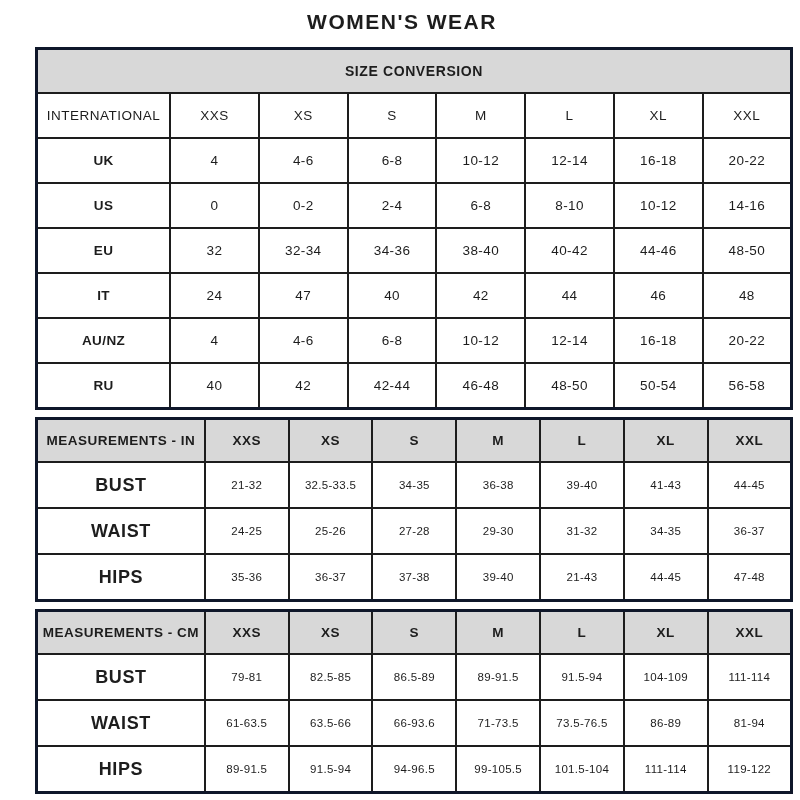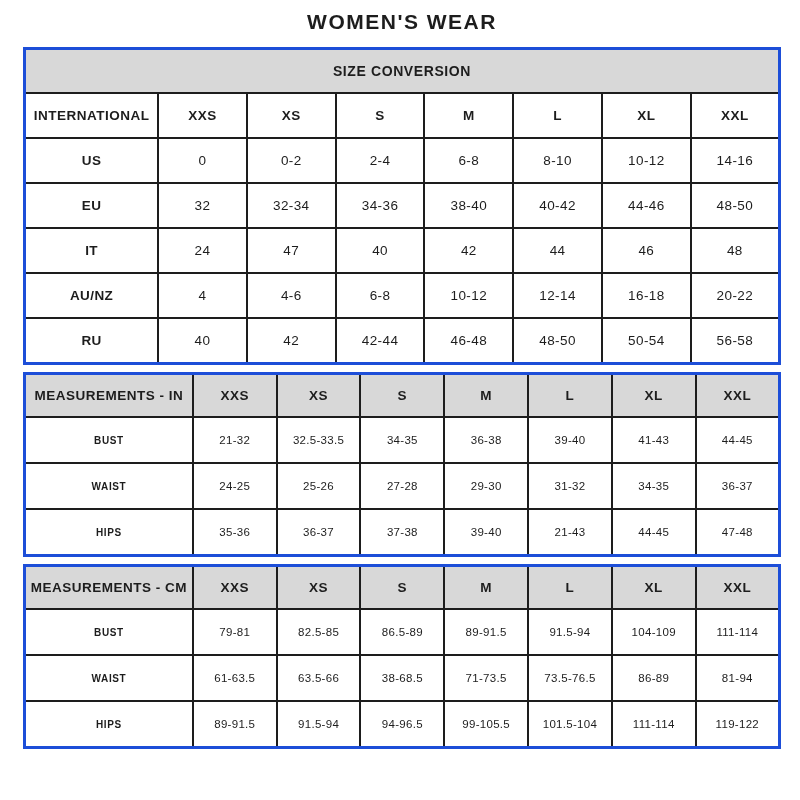--- a/index.html
+++ b/index.html
@@ -19,22 +19,23 @@
     font-size: 21px;
     font-weight: 700;
     letter-spacing: 1.5px;
     margin: 4px 0 13px 0;
   }
 
   table {
     width: 100%;
     border-collapse: collapse;
     table-layout: fixed;
-    border: 3px solid #1d4ed8;
+    border: 3px solid #0f172a;
     margin-bottom: 7px;
+    margin-left: 12px;
   }
   th, td {
     border: 2px solid #1d1d1d;
     text-align: center;
     vertical-align: middle;
     padding: 0 2px;
     overflow: hidden;
   }
 
   
@@ -42,21 +43,21 @@
   .t1 .band th {
     background: #d8d8d8;
     height: 42px;
     font-size: 14px;
     font-weight: 700;
     letter-spacing: 0.6px;
   }
   .t1 .head th {
     height: 43px;
     font-size: 13.5px;
-    font-weight: 700;
+    font-weight: 400;
     letter-spacing: 0.5px;
     background: #ffffff;
     border-radius: 12px;
   }
   .t1 td, .t1 th.rowlabel {
     height: 43px;
     font-size: 13.5px;
     letter-spacing: 0.4px;
   }
   .t1 th.rowlabel { font-weight: 700; }
@@ -66,21 +67,21 @@
   .tm col.label-col { width: 22.3%; }
   .tm .head th {
     background: #d8d8d8;
     height: 41px;
     font-size: 13.5px;
     font-weight: 700;
     letter-spacing: 0.5px;
   }
   .tm th.rowlabel {
     height: 44px;
-    font-size: 10px;
+    font-size: 18px;
     font-weight: 700;
     letter-spacing: 0.6px;
     background: #ffffff;
   }
   .tm td {
     height: 44px;
     font-size: 11.5px;
     font-weight: 400;
     letter-spacing: 0.3px;
   }
@@ -109,20 +110,30 @@
     </tr>
     <tr class="head">
       <th>INTERNATIONAL</th>
       <th>XXS</th>
       <th>XS</th>
       <th>S</th>
       <th>M</th>
       <th>L</th>
       <th>XL</th>
       <th>XXL</th>
+    </tr>
+    <tr>
+      <th class="rowlabel">UK</th>
+      <td>4</td>
+      <td>4-6</td>
+      <td>6-8</td>
+      <td>10-12</td>
+      <td>12-14</td>
+      <td>16-18</td>
+      <td>20-22</td>
     </tr>
     <tr>
       <th class="rowlabel">US</th>
       <td>0</td>
       <td>0-2</td>
       <td>2-4</td>
       <td>6-8</td>
       <td>8-10</td>
       <td>10-12</td>
       <td>14-16</td>
@@ -254,21 +265,21 @@
       <td>86.5-89</td>
       <td>89-91.5</td>
       <td>91.5-94</td>
       <td>104-109</td>
       <td>111-114</td>
     </tr>
     <tr>
       <th class="rowlabel">WAIST</th>
       <td>61-63.5</td>
       <td>63.5-66</td>
-      <td>38-68.5</td>
+      <td>66-93.6</td>
       <td>71-73.5</td>
       <td>73.5-76.5</td>
       <td>86-89</td>
       <td>81-94</td>
     </tr>
     <tr>
       <th class="rowlabel">HIPS</th>
       <td>89-91.5</td>
       <td>91.5-94</td>
       <td>94-96.5</td>

